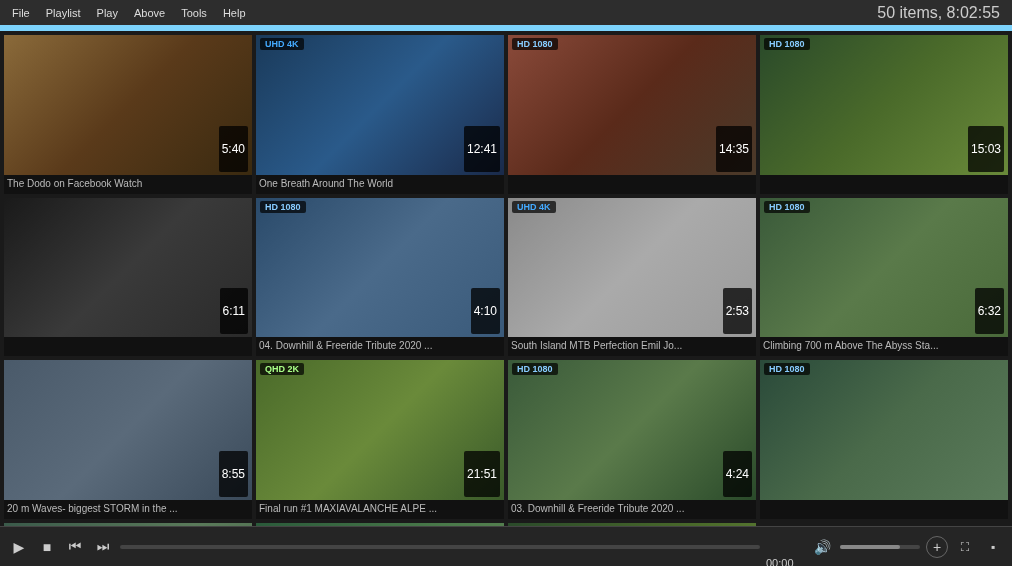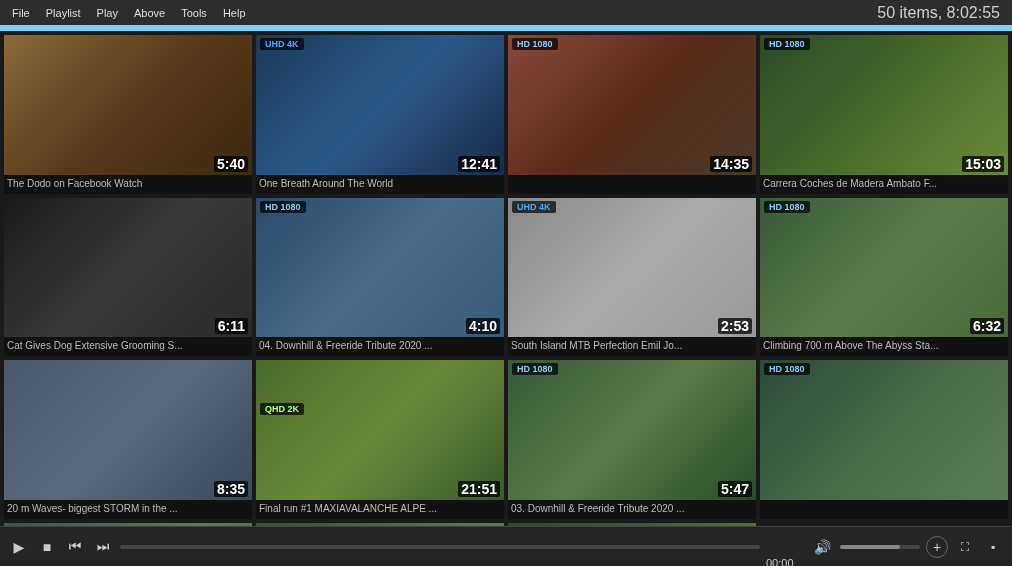--- a/index.html
+++ b/index.html
@@ -80,39 +80,38 @@
     .thumb-bg {
       position: absolute;
       top: 0; left: 0; right: 0; bottom: 0;
     }
     .duration-badge {
       position: absolute;
       bottom: 3px;
       right: 4px;
       background: rgba(0,0,0,0.75);
       color: #fff;
-      font-size: 14px;
-      padding: 0 3px;
-      border-radius: 2px;
-      font-weight: bold;
+      font-size: 12px;
+      padding: 16px 3px;
+      border-radius: 2px;
     }
     .quality-badge {
       position: absolute;
       top: 3px;
       left: 4px;
       background: rgba(0,0,0,0.7);
       color: #fff;
       font-size: 9px;
       padding: 1px 5px;
       border-radius: 2px;
       font-weight: bold;
     }
     .quality-badge.uhd { color: #4af; }
     .quality-badge.hd { color: #8cf; }
-    .quality-badge.qhd { color: #af8; margin-top: 40px; }
+    .quality-badge.qhd { color: #af8; }
 
     .mark-icon {
       position: absolute;
       top: 3px;
       right: 4px;
       color: #fff;
       font-size: 10px;
     }
 
     .video-title {
@@ -253,28 +252,26 @@
           <div class="quality-badge hd">HD 1080</div>
           <div class="duration-badge">14:35</div>
         </div>
       </div>
       <div class="video-item">
         <div class="thumb-container">
           <div class="thumb-bg thumb-race1"></div>
           <div class="quality-badge hd">HD 1080</div>
           <div class="duration-badge">15:03</div>
         </div>
-        <div class="video-title">Carrera Coches de Madera Ambato F...</div>
       </div>
       <div class="video-item">
         <div class="thumb-container">
           <div class="thumb-bg thumb-dog"></div>
           <div class="duration-badge">6:11</div>
         </div>
-        <div class="video-title">Cat Gives Dog Extensive Grooming S...</div>
       </div>
       <div class="video-item">
         <div class="thumb-container">
           <div class="thumb-bg thumb-storm1"></div>
           <div class="quality-badge hd">HD 1080</div>
           <div class="duration-badge">4:10</div>
         </div>
         <div class="video-title">04. Downhill &amp; Freeride Tribute 2020 ...</div>
       </div>
       <div class="video-item">
@@ -289,37 +286,37 @@
         <div class="thumb-container">
           <div class="thumb-bg thumb-mtb1"></div>
           <div class="quality-badge hd">HD 1080</div>
           <div class="duration-badge">6:32</div>
         </div>
         <div class="video-title">Climbing 700 m Above The Abyss  Sta...</div>
       </div>
       <div class="video-item">
         <div class="thumb-container">
           <div class="thumb-bg thumb-storm2"></div>
-          <div class="duration-badge">8:35</div>
+          <div class="duration-badge">8:55</div>
         </div>
         <div class="video-title">20 m Waves- biggest STORM in the ...</div>
       </div>
       <div class="video-item">
         <div class="thumb-container">
           <div class="thumb-bg thumb-biker"></div>
           <div class="quality-badge qhd">QHD 2K</div>
           <div class="duration-badge">21:51</div>
         </div>
         <div class="video-title">Final run #1  MAXIAVALANCHE ALPE ...</div>
       </div>
       <div class="video-item">
         <div class="thumb-container">
           <div class="thumb-bg thumb-descent"></div>
           <div class="quality-badge hd">HD 1080</div>
-          <div class="duration-badge">5:47</div>
+          <div class="duration-badge">4:24</div>
         </div>
         <div class="video-title">03. Downhill &amp; Freeride Tribute 2020 ...</div>
       </div>
       <div class="video-item">
         <div class="thumb-container">
           <div class="thumb-bg thumb-road1"></div>
           <div class="quality-badge hd">HD 1080</div>
         </div>
       </div>
       <div class="video-item">

